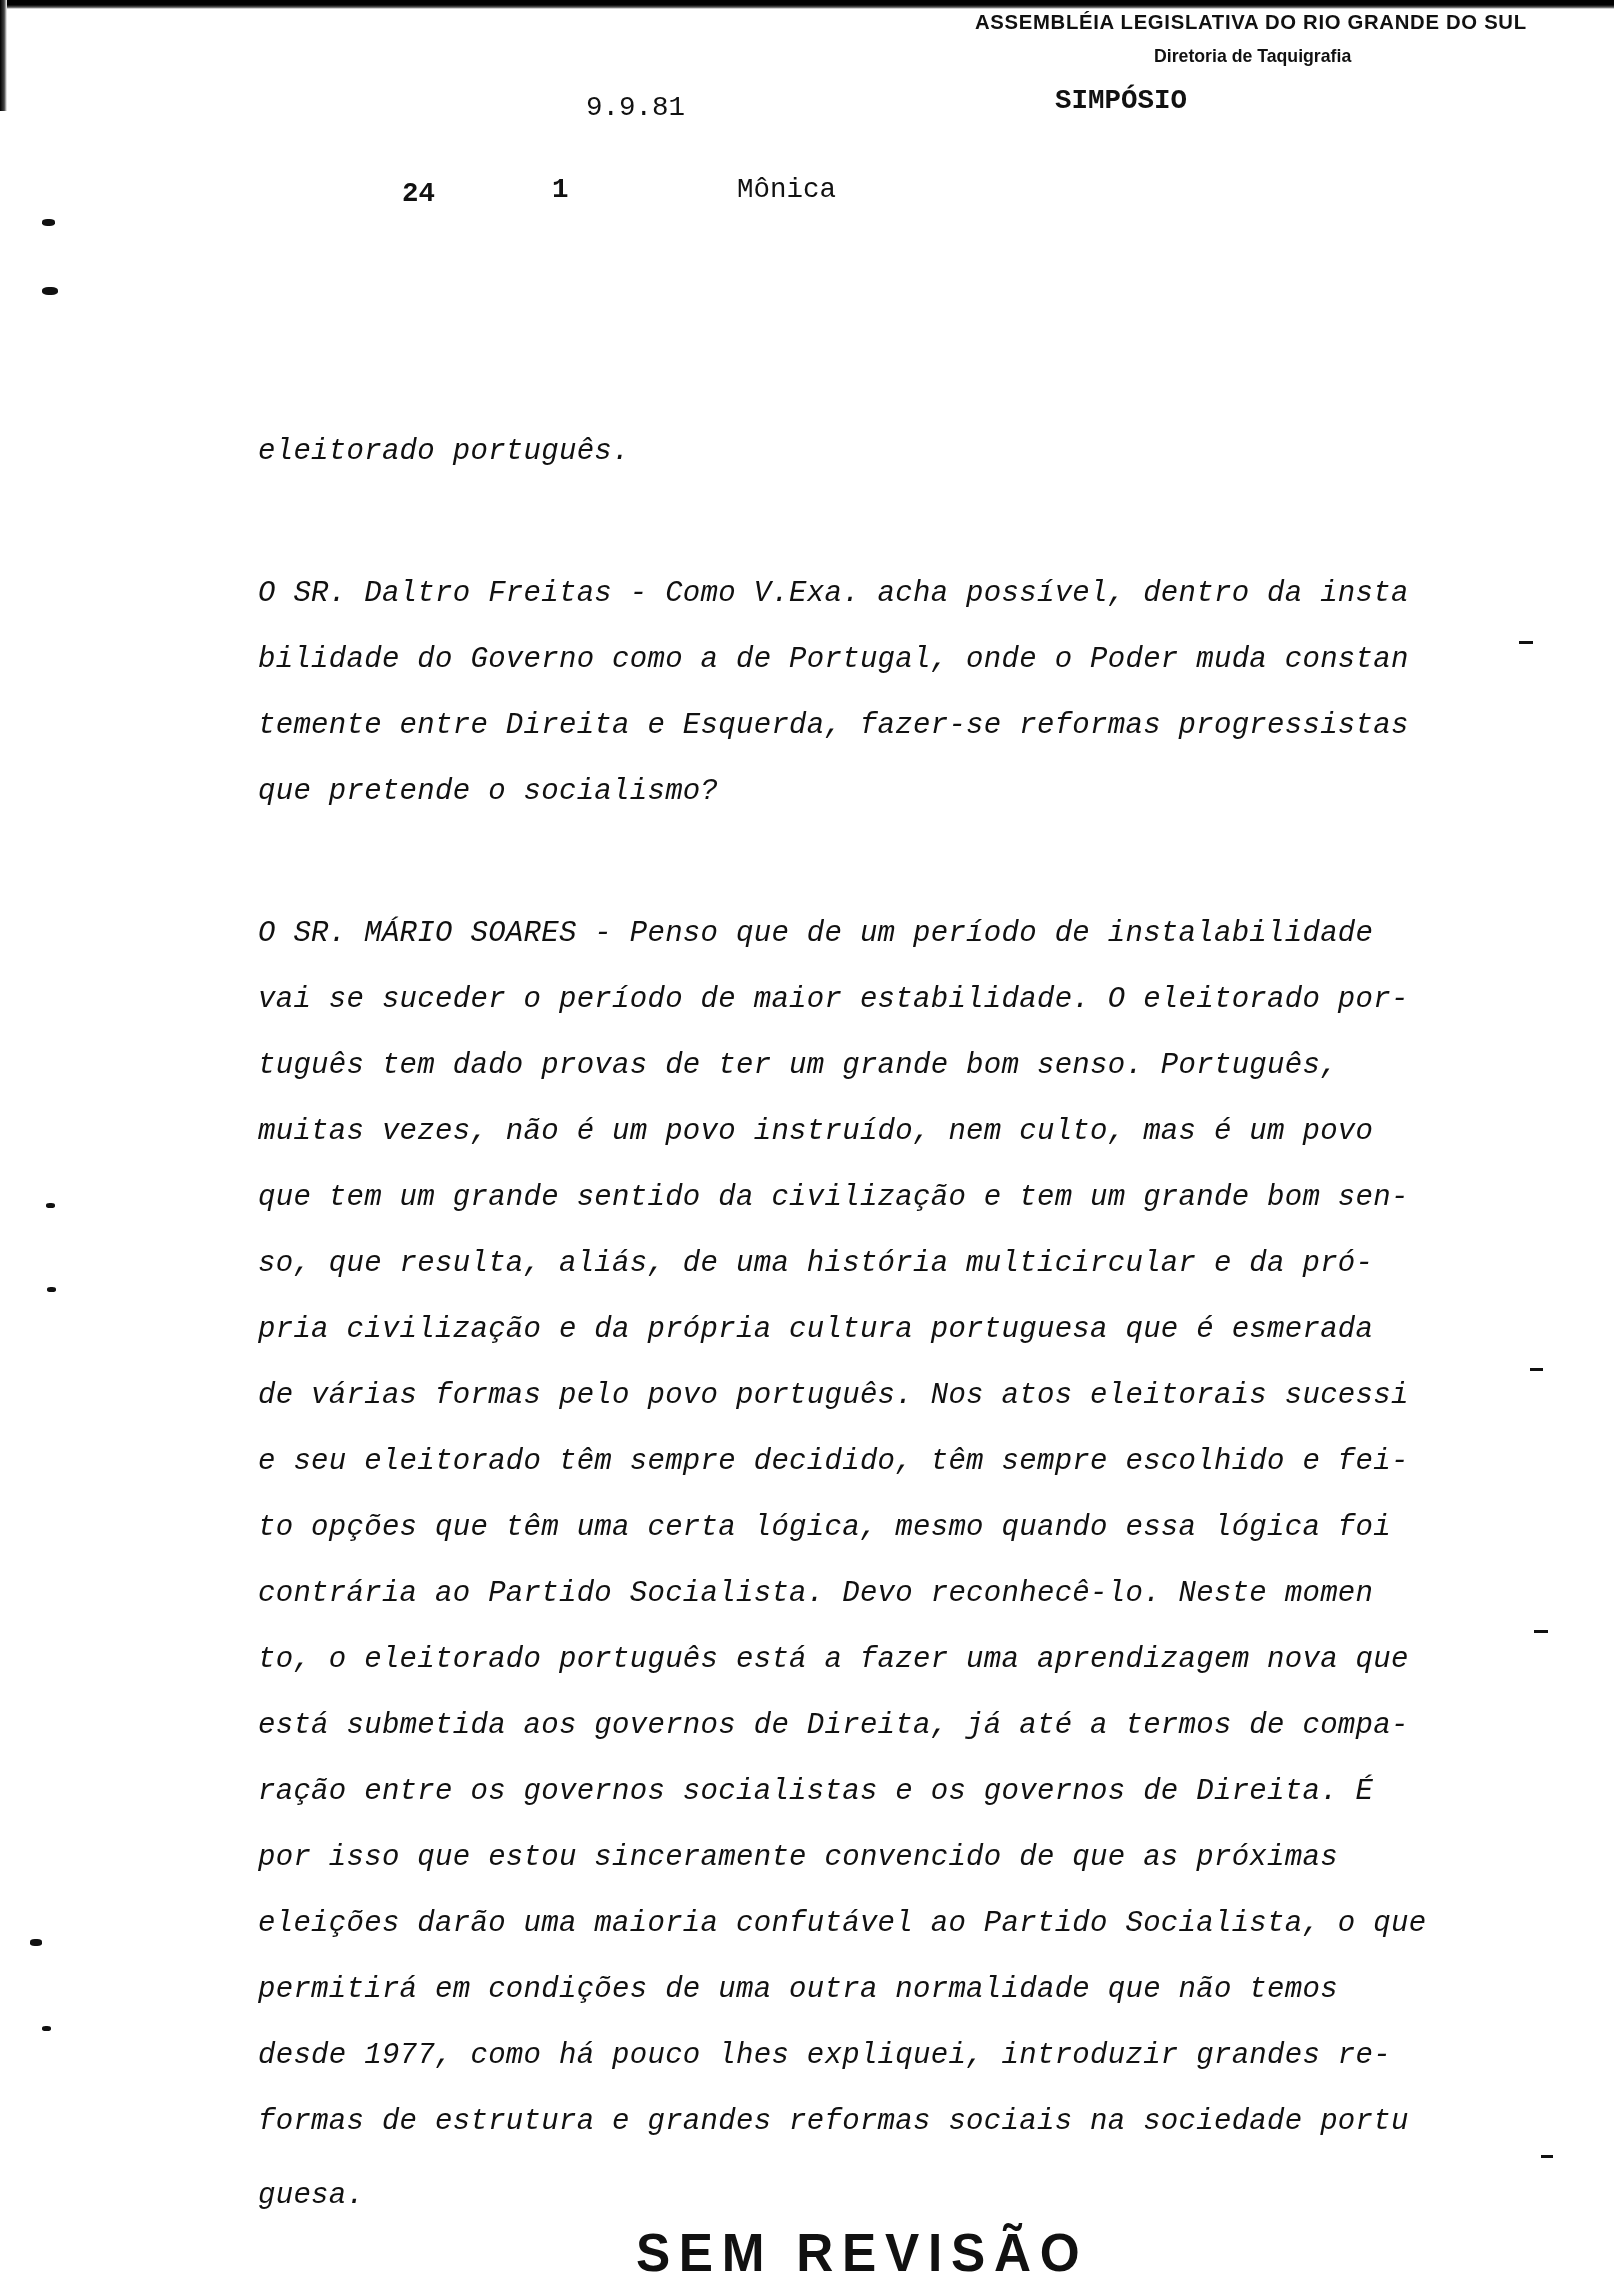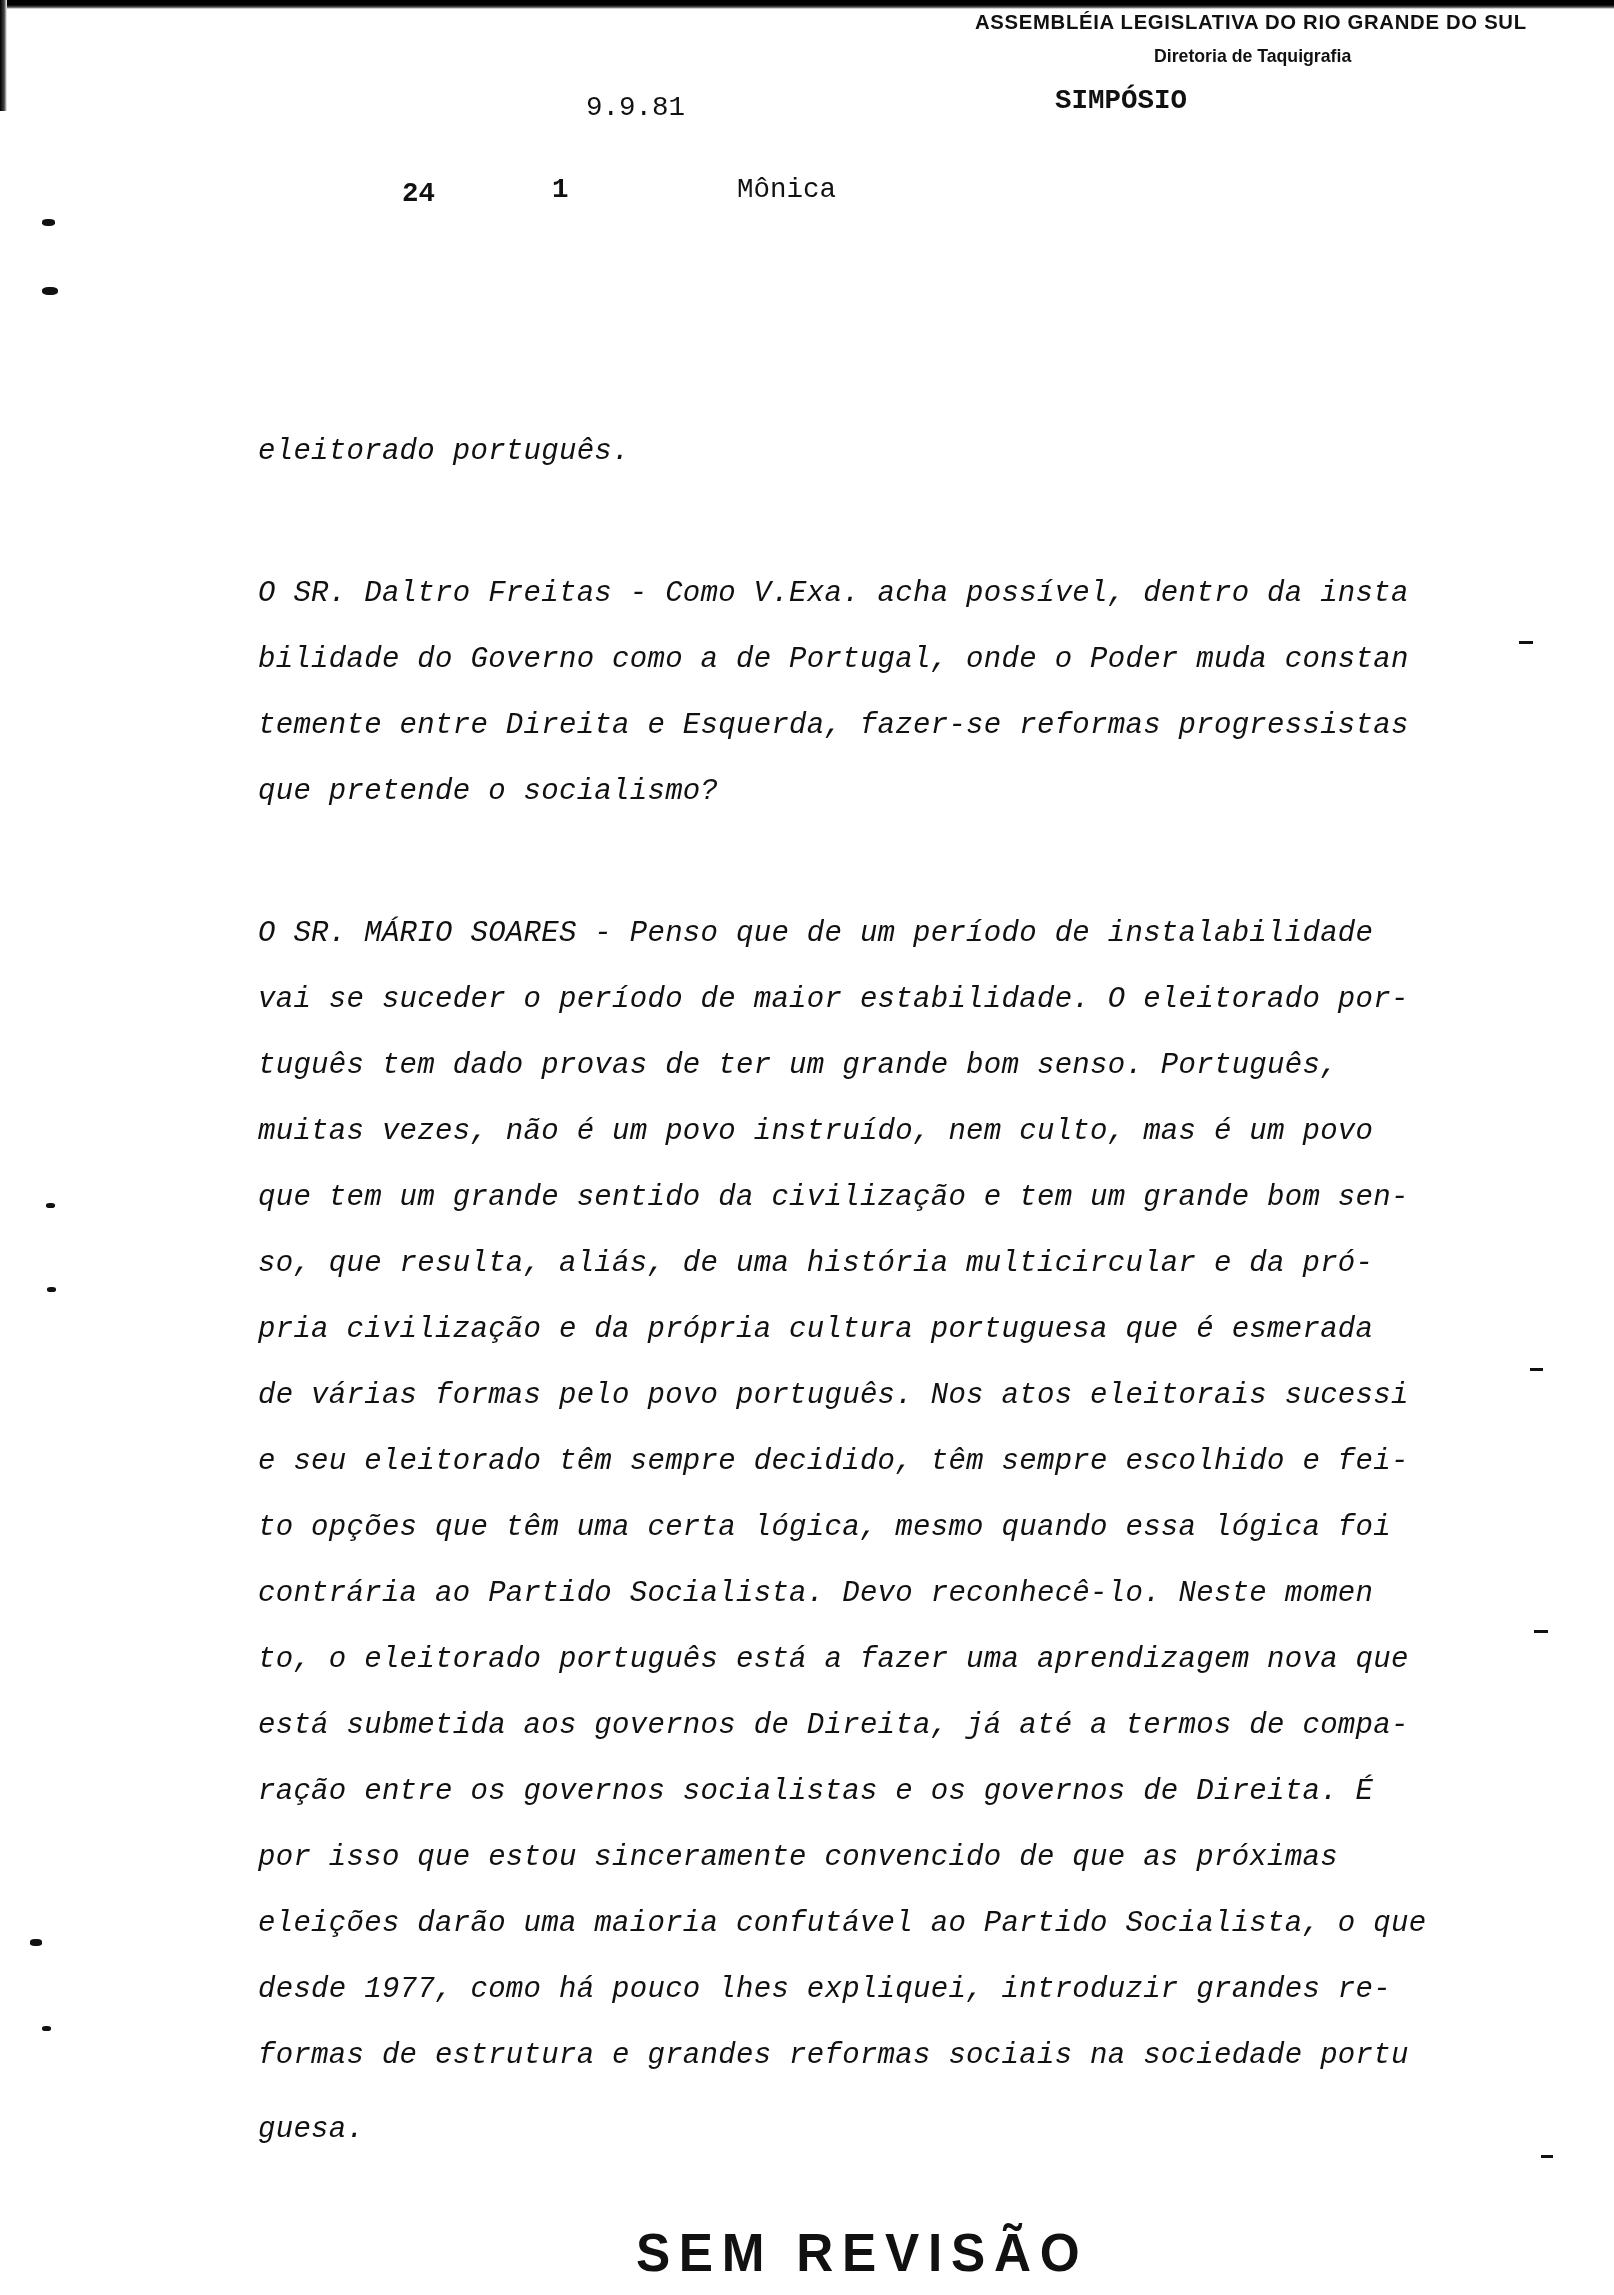--- a/index.html
+++ b/index.html
@@ -100,20 +100,21 @@
     <div class="line">pria civilização e da própria cultura portuguesa que é esmerada</div>
     <div class="line">de várias formas pelo povo português. Nos atos eleitorais sucessi</div>
     <div class="line">e seu eleitorado têm sempre decidido, têm sempre escolhido e fei-</div>
     <div class="line">to opções que têm uma certa lógica, mesmo quando essa lógica foi</div>
     <div class="line">contrária ao Partido Socialista.  Devo reconhecê-lo.  Neste momen</div>
     <div class="line">to, o eleitorado português está a fazer uma aprendizagem nova que</div>
     <div class="line">está submetida aos governos de Direita, já até a termos de compa-</div>
     <div class="line">ração entre os governos socialistas e os governos de Direita. É</div>
     <div class="line">por isso que estou sinceramente convencido de que as próximas</div>
     <div class="line">eleições darão uma maioria confutável ao Partido Socialista, o que</div>
+    <div class="line">permitirá em condições de uma outra normalidade que não temos</div>
     <div class="line">desde 1977, como há pouco lhes expliquei, introduzir grandes re-</div>
     <div class="line">formas de estrutura e grandes reformas sociais na sociedade portu</div>
     <div class="gap-small"></div>
     <div class="line">guesa.</div>
   </div>
 </div>
 
 <div class="stamp">SEM REVISÃO</div>
 
 <div class="underline-mark" style="left:1519px; top:641px; width:14.4px;"></div>

